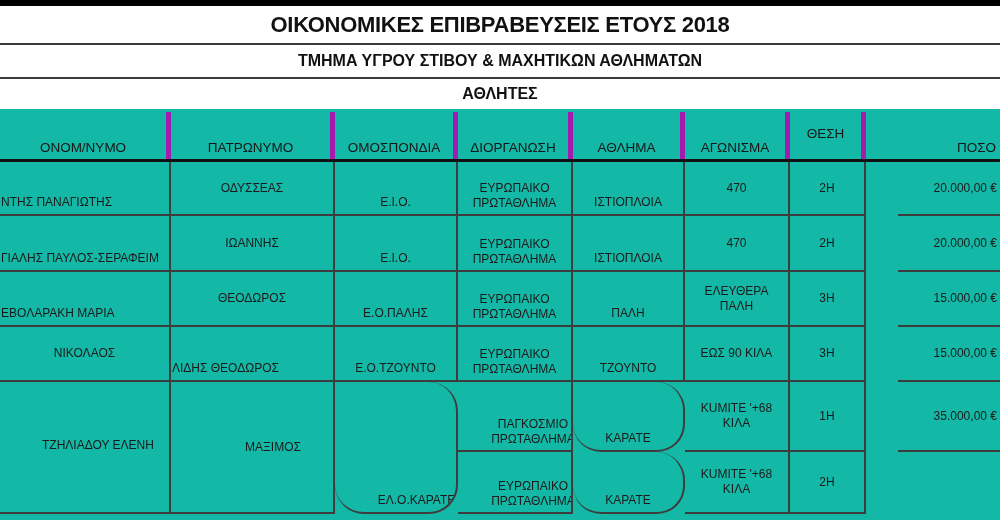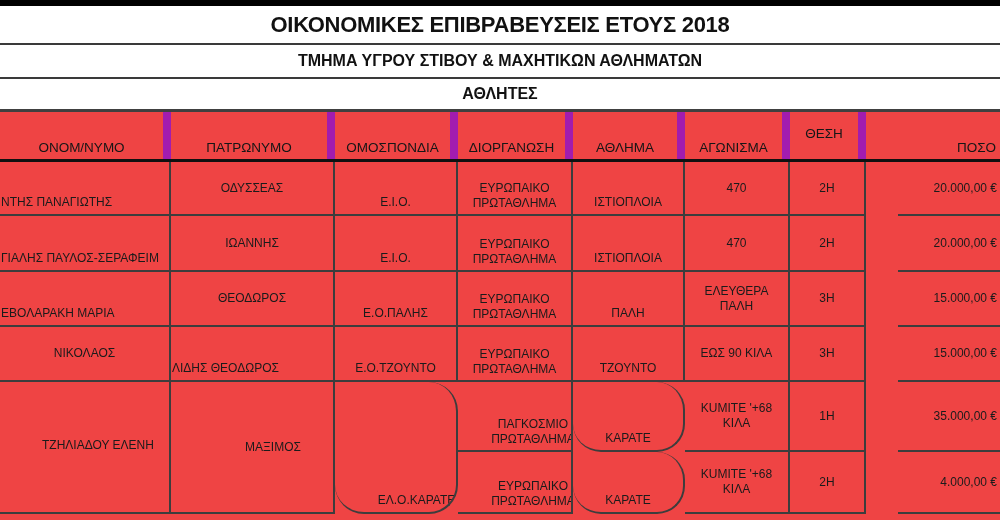--- a/index.html
+++ b/index.html
@@ -1,33 +1,33 @@
 <!DOCTYPE html>
 <html><head>
 <meta charset="utf-8">
 <style>
   html,body{margin:0;padding:0;background:#fff;}
   .page{
-    position:relative;width:1000px;height:520px;background:#ef4444;
+    position:relative;width:1000px;height:520px;background:#14b8a6;
     font-family:"Liberation Sans", sans-serif;color:#1a1a1a;overflow:hidden;
   }
   .top-rule{height:6px;background:#000;}
   .band{display:flex;align-items:center;justify-content:center;background:#fff;}
   .title-band{height:37px;border-bottom:2px solid #3a3a3a;}
   .title-band span{font-size:22px;font-weight:bold;letter-spacing:-0.3px;color:#111;}
   .subtitle-band{height:32px;border-bottom:2px solid #3a3a3a;}
   .subtitle-band span{font-size:16px;font-weight:bold;color:#111;}
-  .section-band{height:30px;border-bottom:3px solid #404040;}
+  .section-band{height:30px;border-bottom:3px solid #14b8a6;}
   .section-band span{font-size:16px;font-weight:bold;color:#111;}
 
   .grid{display:grid;grid-template-columns:171px 164px 123px 115px 112px 105px 76px 134px;}
   .header-grid{border-bottom:3px solid #101010;}
   .hcell{
     height:47px;display:flex;align-items:flex-end;justify-content:center;
-    border-right:8px solid #a21caf;font-size:13.5px;color:#161616;
+    border-right:5px solid #a21caf;font-size:13.5px;color:#161616;
     padding-bottom:4px;box-sizing:border-box;white-space:nowrap;overflow:hidden;
   }
   .hcell.center-v{align-items:center;}
   .hcell.right-h{justify-content:flex-end;padding-right:4px;}
   .hcell:last-child{border-right:none;}
 
   .body-grid{grid-template-rows:54px 56px 55px 55px 70px 62px;}
   .cell{
     display:flex;box-sizing:border-box;overflow:hidden;
     border-right:2px solid #3d3d3d;border-bottom:2px solid #3d3d3d;
@@ -124,16 +124,15 @@
     <div class="cell evt r5 c4">ΠΑΓΚΟΣΜΙΟ ΠΡΩΤΑΘΛΗΜΑ</div>
     <div class="cell spt r5 c5">ΚΑΡΑΤΕ</div>
     <div class="cell dsc r5 c6">KUMITE '+68 ΚΙΛΑ</div>
     <div class="cell pos r5 c7">1Η</div>
     <div class="cell amt no-right r5 c8">35.000,00 €</div>
 
     <div class="cell evt r6 c4">ΕΥΡΩΠΑΙΚΟ ΠΡΩΤΑΘΛΗΜΑ</div>
     <div class="cell spt r6 c5">ΚΑΡΑΤΕ</div>
     <div class="cell dsc r6 c6">KUMITE '+68 ΚΙΛΑ</div>
     <div class="cell pos r6 c7">2Η</div>
-    <div class="cell amt no-right r6 c8">4.000,00 €</div>
 
   </div>
 </div>
 
 </body></html>

